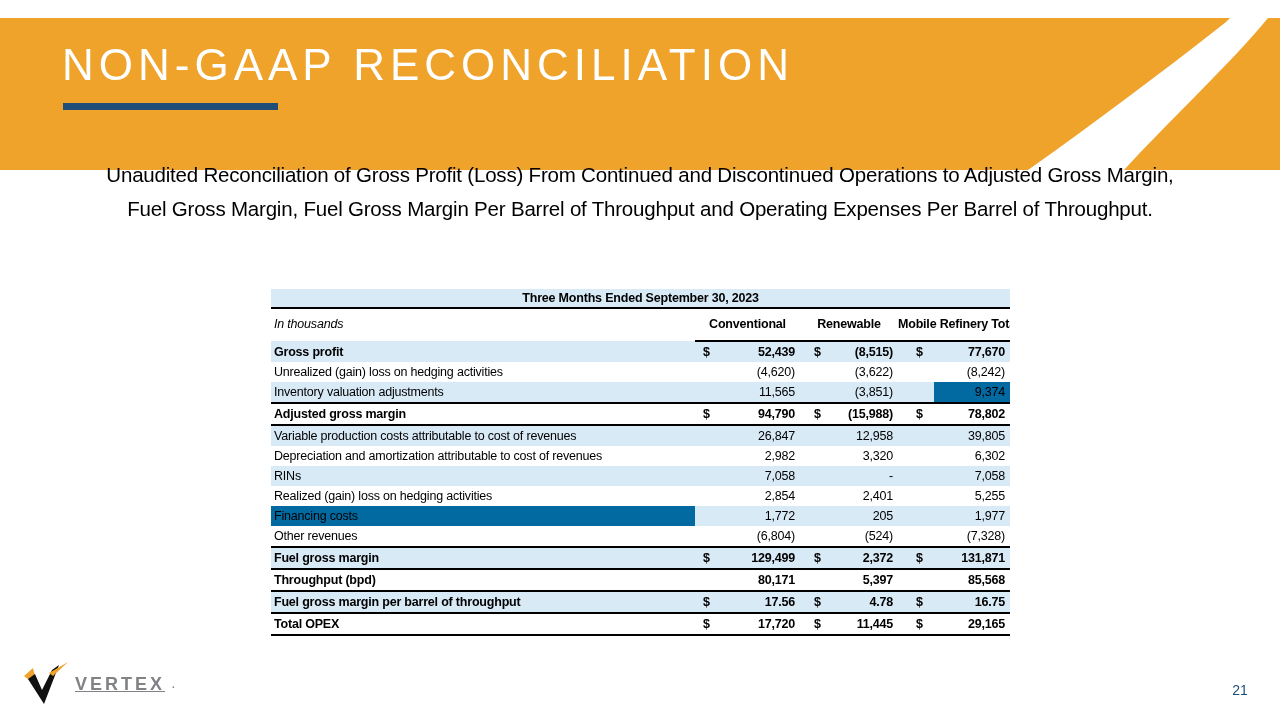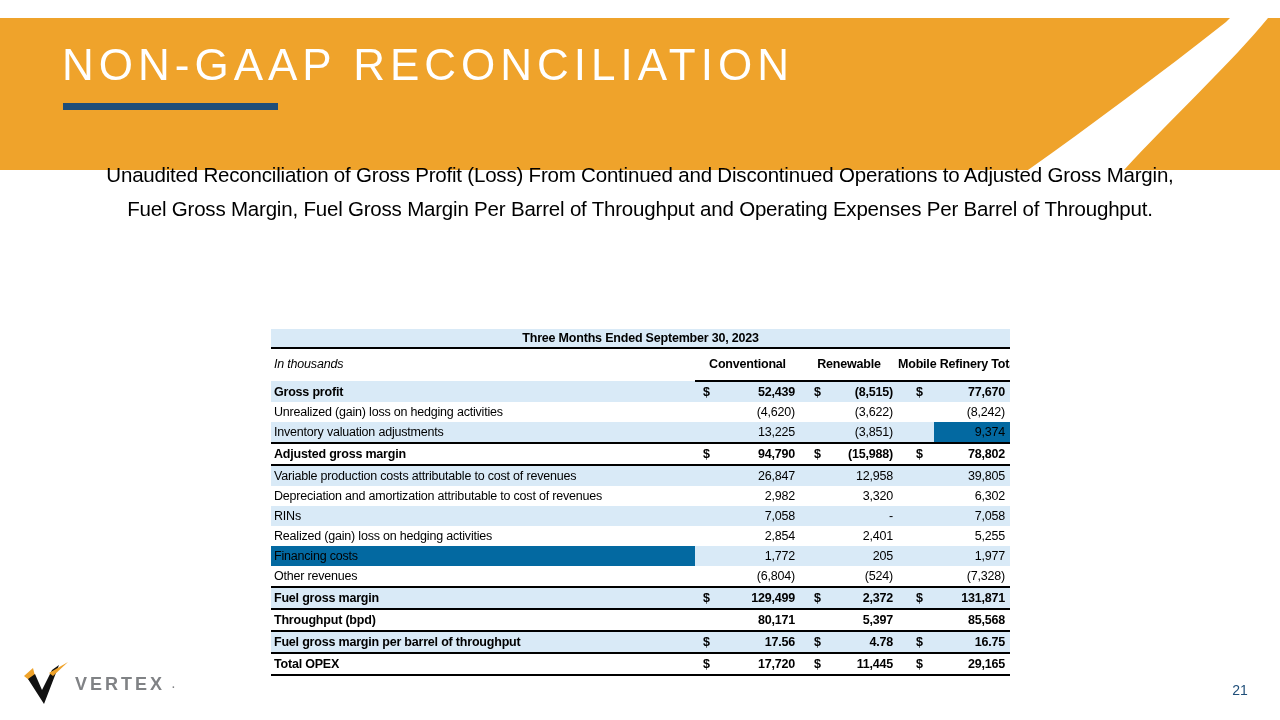--- a/index.html
+++ b/index.html
@@ -22,21 +22,21 @@
   .title-underline{
     position:absolute;left:63px;top:85px;width:215px;height:7px;
   }
   
   .subtitle{
     position:absolute;left:90px;top:158px;width:1100px;
     text-align:center;color:#000000;
     font-size:20.5px;line-height:34px;letter-spacing:-0.2px;font-weight:400;
   }
   
-  .fin-table-wrap{position:absolute;left:271px;top:289px;width:739px;margin-top:40px;}
+  .fin-table-wrap{position:absolute;left:271px;top:289px;width:739px;}
   table.fin{
     border-collapse:collapse;table-layout:fixed;width:739px;
     font-size:12.5px;letter-spacing:-0.2px;color:#000;
   }
   table.fin td,table.fin th{padding:0;vertical-align:middle;overflow:hidden;white-space:nowrap;}
   tr.title-row td{
     height:18px;text-align:center;font-weight:bold;
     border-bottom:2px solid #000;
   }
   tr.head-row th{height:31px;font-weight:bold;text-align:center;line-height:1.1;}
@@ -52,21 +52,21 @@
   tbody tr td:nth-child(4){padding-left:14px;}
   tbody tr td:nth-child(6){padding-left:18px;}
   tbody tr.bold td{font-weight:bold;}
   tbody tr.rule-top td{border-top:2px solid #000;}
   tbody tr.rule-bottom td{border-bottom:2px solid #000;}
   tbody tr.thick-bottom td{border-bottom:3px solid #000;}
   
   .logo{position:absolute;left:22px;top:662px;display:flex;align-items:center;gap:7px;}
   .logo-mark{width:46px;height:44px;}
   .logo-text{
-    font-size:18px;font-weight:bold;letter-spacing:3px;color:#808285;
+    font-size:18px;font-weight:bold;letter-spacing:3px;color:#808285;text-decoration:underline;
   }
   .logo-tm{font-size:10px;color:#808285;font-weight:bold;}
   .page-number{
     position:absolute;left:1222px;top:682px;width:36px;text-align:center;
     font-size:14px;
   }
 </style>
 </head>
 <body>
 
@@ -117,21 +117,21 @@
           <td class="dollar"></td>
           <td class="value">(4,620)</td>
           <td class="dollar"></td>
           <td class="value">(3,622)</td>
           <td class="dollar"></td>
           <td class="value">(8,242)</td>
         </tr>
         <tr class="">
           <td class="label" style="background: rgb(217, 234, 247);">Inventory valuation adjustments</td>
           <td class="dollar" style="background: rgb(217, 234, 247);"></td>
-          <td class="value" style="background: rgb(217, 234, 247);">13,225</td>
+          <td class="value" style="background: rgb(217, 234, 247);">11,565</td>
           <td class="dollar" style="background: rgb(217, 234, 247);"></td>
           <td class="value" style="background: rgb(217, 234, 247);">(3,851)</td>
           <td class="dollar" style="background: rgb(217, 234, 247);"></td>
           <td class="value" style="background: #0369a1;">9,374</td>
         </tr>
         <tr class="bold rule-top rule-bottom">
           <td class="label">Adjusted gross margin</td>
           <td class="dollar">$</td>
           <td class="value">94,790</td>
           <td class="dollar">$</td>

